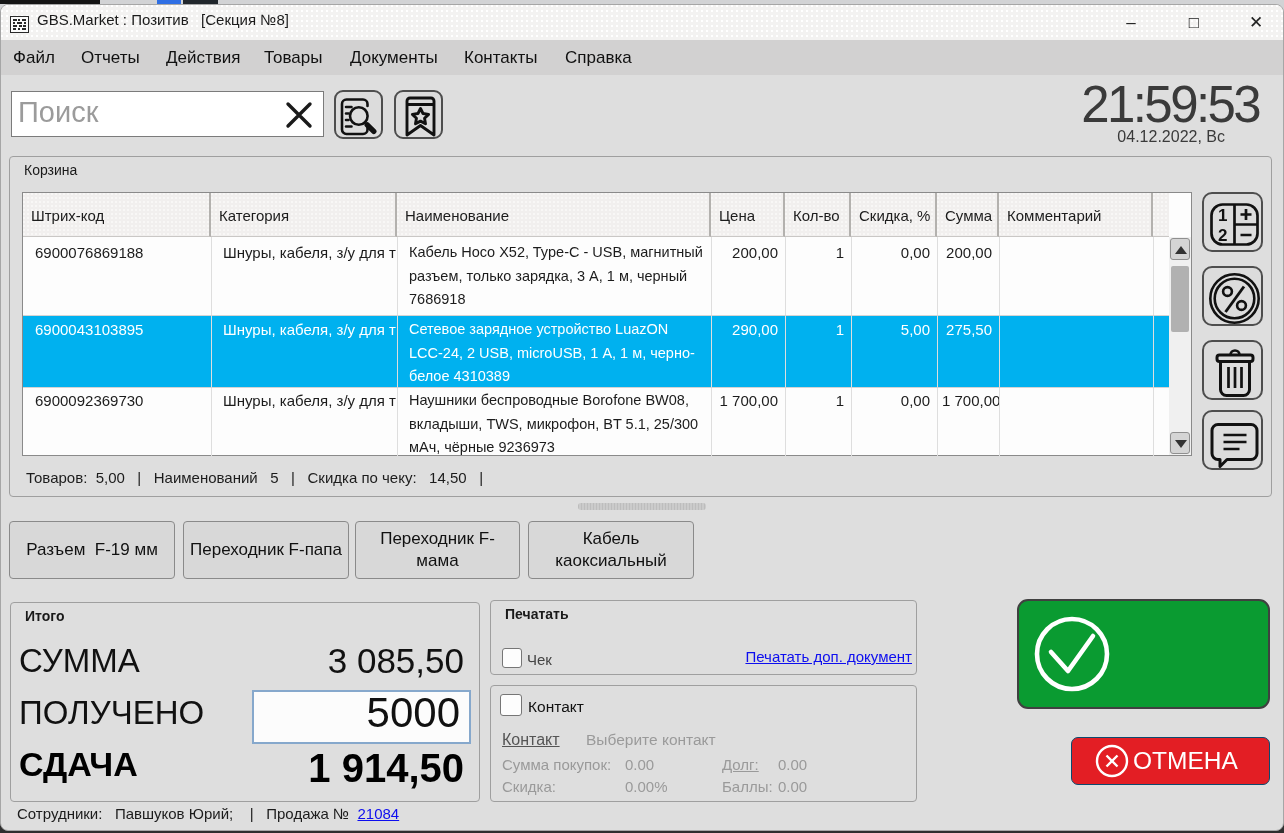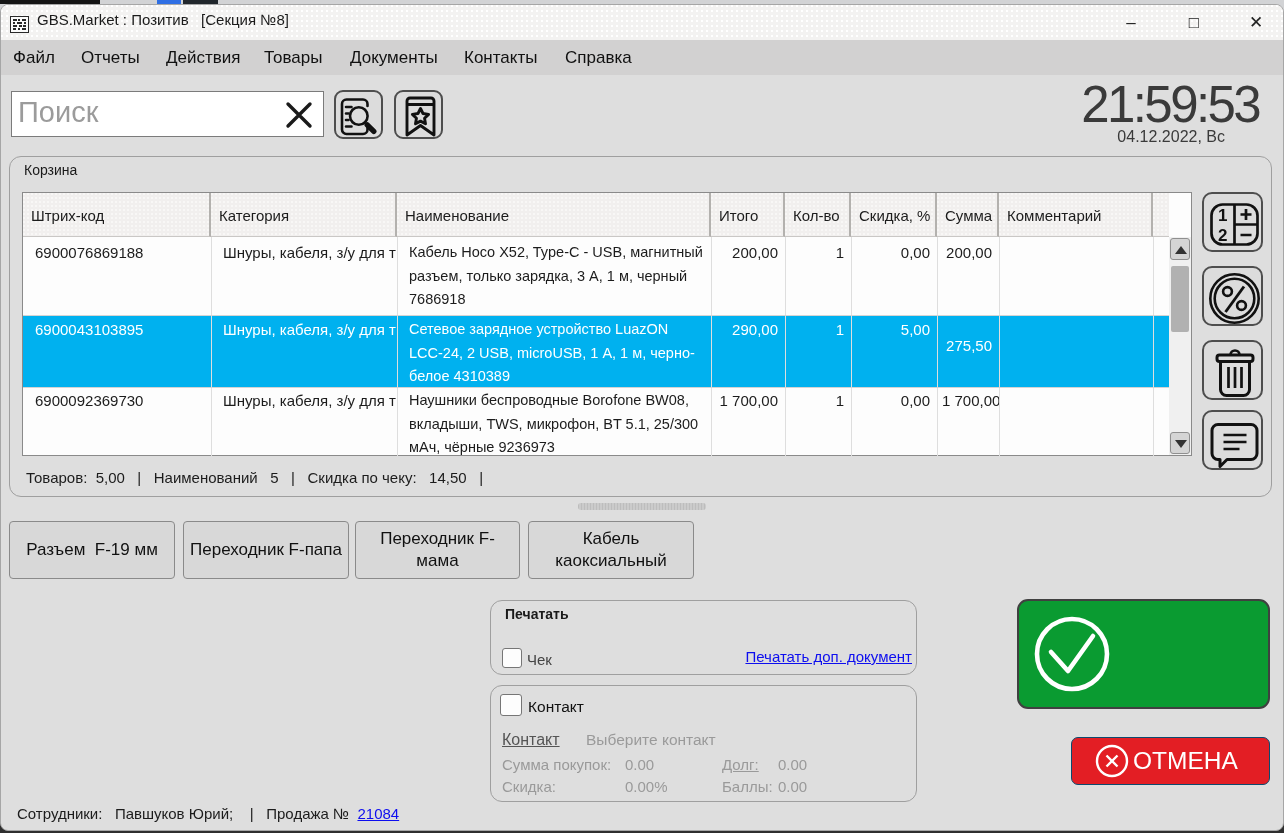--- a/index.html
+++ b/index.html
@@ -24,21 +24,21 @@
 
 
 #search { position:absolute; left:10px; top:86px; width:313px; height:46px; background:#fff; border:1px solid #7b7b7b; }
 #search .ph { position:absolute; left:6px; top:4px; font-size:29px; color:#9b9b9b; }
 .sqbtn { position:absolute; width:49px; height:49px; top:85px; background:#dcdcdc; border:2px solid #4e4e4e; border-radius:9px; }
 
 #clock { position:absolute; right:24px; top:70px; font-size:51px; letter-spacing:-2.6px; color:#3a3a3a; }
 #date { position:absolute; right:58px; top:123px; font-size:16px; color:#3a3a3a; }
 
 
-.group { position:absolute; border:1px solid #9f9f9f; border-radius:12px; }
+.group { position:absolute; border:1px solid #9f9f9f; border-radius:4px; }
 .glabel { position:absolute; left:14px; top:5px; font-size:14px; color:#1a1a1a; }
 
 #cart { left:8px; top:151px; width:1263px; height:341px; }
 
 
 #tbl { position:absolute; left:12px; top:35px; width:1170px; height:264px; background:#fdfdfd; border:1px solid #8a8a8a; }
 .hdr { position:absolute; top:0; height:44px; background:#f1efee; background-image:radial-gradient(circle at 1px 1px, #f8f7f6 0.8px, transparent 1px); background-size:4px 4px; border-right:2px solid #b3b1ae; border-bottom:1px solid #c9c7c5; font-size:15px; color:#1c1c1c; }
 .hdr span { position:absolute; left:8px; top:14px; white-space:nowrap; }
 .cellL { position:absolute; font-size:15px; color:#1c1c1c; padding:2px 8px 0 12px; line-height:23.5px; }
 .nw { white-space:nowrap; overflow:hidden; padding-right:0; }
@@ -153,21 +153,21 @@
       <div class="hdr" style="left:0;width:188px">
           <span>Штрих-код</span>
         </div>
       <div class="hdr" style="left:188px;width:186px">
           <span>Категория</span>
         </div>
       <div class="hdr" style="left:374px;width:314px">
           <span>Наименование</span>
         </div>
       <div class="hdr" style="left:688px;width:74px">
-          <span>Итого</span>
+          <span>Цена</span>
         </div>
       <div class="hdr" style="left:762px;width:66px">
           <span>Кол-во</span>
         </div>
       <div class="hdr" style="left:828px;width:86px">
           <span>Скидка, %</span>
         </div>
       <div class="hdr" style="left:914px;width:62px">
           <span>Сумма</span>
         </div>
@@ -184,21 +184,21 @@
       <div class="cellR" style="left:828px;top:46px;width:86px">0,00</div>
       <div class="cellR" style="left:914px;top:46px;width:62px">200,00</div>
 
       <div id="selrow" style="left:0;top:123px;width:1146px;height:71px">
         <div class="cellL" style="left:0;top:0;width:188px">6900043103895</div>
         <div class="cellL nw" style="left:188px;top:0;width:186px">Шнуры, кабеля, з/у для т</div>
         <div class="cellL" style="left:374px;top:0;width:314px;font-size:14.5px;white-space:nowrap">Сетевое зарядное устройство LuazON<br>LCC-24, 2 USB, microUSB, 1 А, 1 м, черно-<br>белое 4310389</div>
         <div class="cellR" style="left:688px;top:0;width:74px">290,00</div>
         <div class="cellR" style="left:762px;top:0;width:66px">1</div>
         <div class="cellR" style="left:828px;top:0;width:86px">5,00</div>
-        <div class="cellR" style="left:914px;top:16px;width:62px">275,50</div>
+        <div class="cellR" style="left:914px;top:0;width:62px">275,50</div>
       </div>
 
       <div class="cellL" style="left:0;top:194px;width:188px">6900092369730</div>
       <div class="cellL nw" style="left:188px;top:194px;width:186px">Шнуры, кабеля, з/у для т</div>
       <div class="cellL" style="left:374px;top:194px;width:314px;font-size:14.5px;white-space:nowrap">Наушники беспроводные Borofone BW08,<br>вкладыши, TWS, микрофон, BT 5.1, 25/300<br>мАч, чёрные 9236973</div>
       <div class="cellR" style="left:688px;top:194px;width:74px">1 700,00</div>
       <div class="cellR" style="left:762px;top:194px;width:66px">1</div>
       <div class="cellR" style="left:828px;top:194px;width:86px">0,00</div>
       <div class="cellR" style="left:914px;top:194px;width:62px;overflow:hidden;text-align:left;padding:2px 0 0 5px;white-space:nowrap">1 700,00</div>
 
@@ -259,20 +259,30 @@
     </div>
   </div>
 
   <div id="splitter"></div>
 
   <div class="qbtn" style="left:8px;width:166px">Разъем&nbsp; F-19 мм</div>
   <div class="qbtn" style="left:354px;width:165px">Переходник F-<br>мама</div>
   <div class="qbtn" style="left:182px;width:166px">Переходник F-папа</div>
   <div class="qbtn" style="left:527px;width:166px">Кабель<br>каоксиальный</div>
 
+  <div class="group" id="totals">
+    <div class="glabel" style="font-weight:bold">Итого</div>
+    <div class="big lbl" style="left:8px;top:41px">СУММА</div>
+    <div class="big" style="right:15px;top:40px">3 085,50</div>
+    <div class="big lbl" style="left:8px;top:93px">ПОЛУЧЕНО</div>
+    <div id="paidbox"></div>
+    <div class="big" style="right:19px;top:89px;font-size:42px">5000</div>
+    <div class="bigb" style="left:8px;top:144px;font-size:34px">СДАЧА</div>
+    <div class="bigb" style="right:15px;top:145px;font-size:40px">1 914,50</div>
+  </div>
 
   <div class="group" id="printg">
     <div class="glabel" style="font-weight:bold">Печатать</div>
     <div class="cb" style="left:11px;top:47px"></div>
     <div class="abs" style="left:36px;top:50px;font-size:15px;color:#444">Чек</div>
     <a class="link abs" style="right:4px;top:47px;font-size:15px;white-space:nowrap">Печатать доп. документ</a>
   </div>
 
   <div class="group" id="contactg">
     <div class="cb" style="left:9px;top:8px;width:22px;height:22px"></div>

